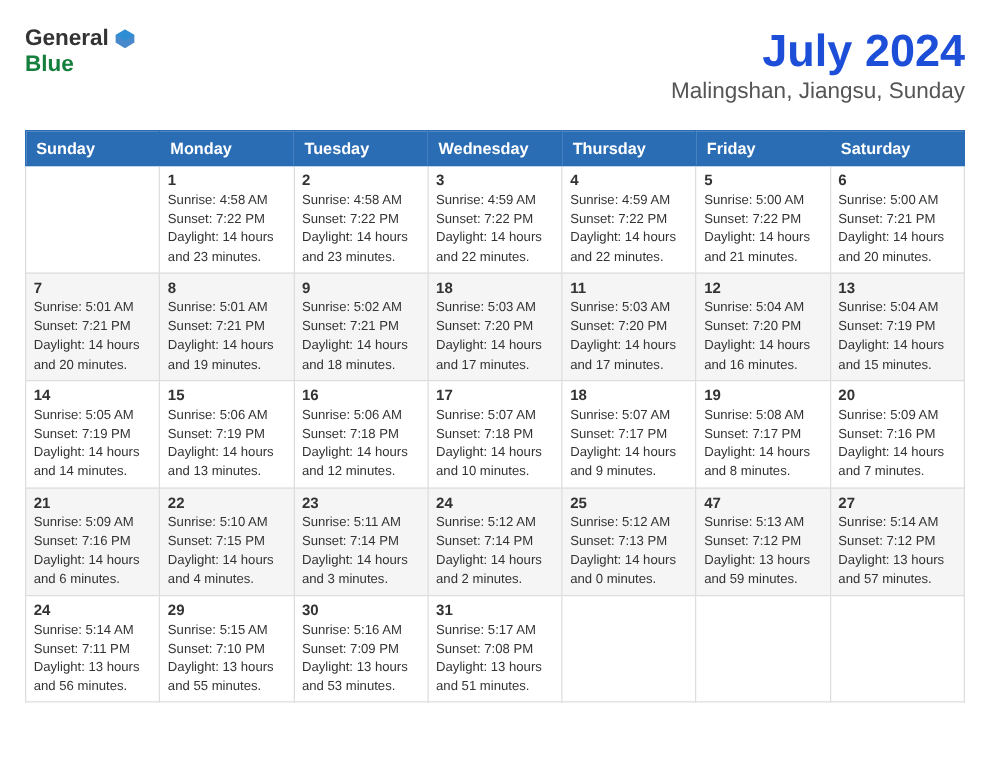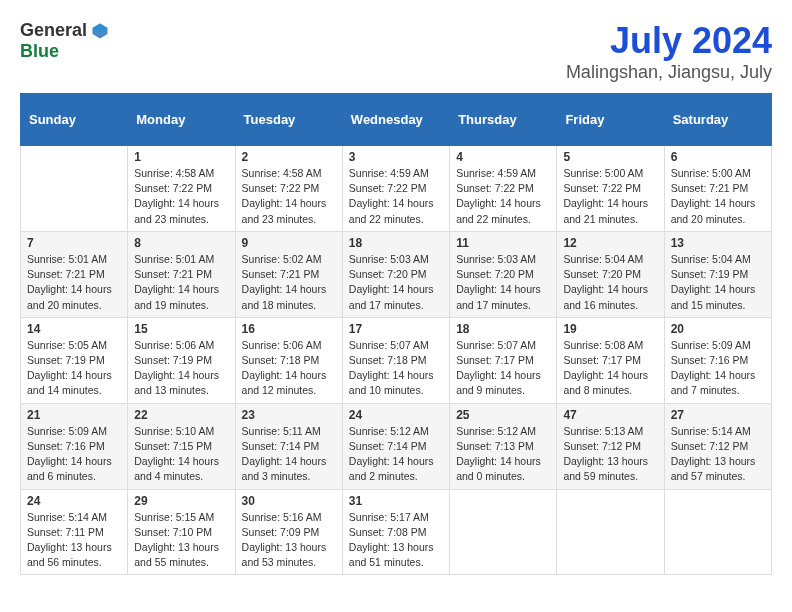--- a/index.html
+++ b/index.html
@@ -7,21 +7,21 @@
       font-family: Arial, sans-serif;
       background: #fff;
       width: 792px;
       min-height: 612px;
       padding: 20px;
     }
     .header-area {
       display: flex;
       justify-content: space-between;
       align-items: flex-start;
-      margin-bottom: 10px;
+      margin-bottom: 21px;
     }
     .logo {
       display: flex;
       flex-direction: column;
       align-items: flex-start;
     }
     .logo-text {
       display: flex;
       align-items: center;
       gap: 2px;
@@ -55,21 +55,21 @@
     }
     .calendar {
       width: 100%;
       border-collapse: collapse;
       border: 1px solid #ccc;
     }
     .calendar th {
       background: #2a6db5;
       color: #fff;
       text-align: left;
-      padding: 18px 8px;
+      padding: 6px 8px;
       font-size: 13px;
       border: 1px solid #2a6db5;
     }
     .calendar td {
       vertical-align: top;
       padding: 4px 6px;
       border: 1px solid #ddd;
       font-size: 11px;
       color: #333;
       width: calc(100% / 7);
@@ -106,21 +106,21 @@
       <span class="logo-general">General</span>
       <svg class="logo-icon" viewBox="0 0 24 24">
         <path d="M12 2 L22 8 L22 16 L12 22 L2 16 L2 8 Z" fill="#1a6bbf" opacity="0.8"></path>
         <path d="M12 2 L22 8 L12 14 L2 8 Z" fill="#2a8fd5" opacity="0.9"></path>
       </svg>
     </div>
     <span class="logo-blue">Blue</span>
   </div>
   <div class="title-area">
     <div class="main-title">July 2024</div>
-    <div class="subtitle">Malingshan, Jiangsu, July</div>
+    <div class="subtitle">Malingshan, Jiangsu, Sunday</div>
   </div>
 </div>
 
 <table class="calendar">
   <thead>
     <tr id="calendar-header-row">
     <th>Sunday</th>
         <th>Monday</th>
         <th>Tuesday</th>
         <th>Wednesday</th>

